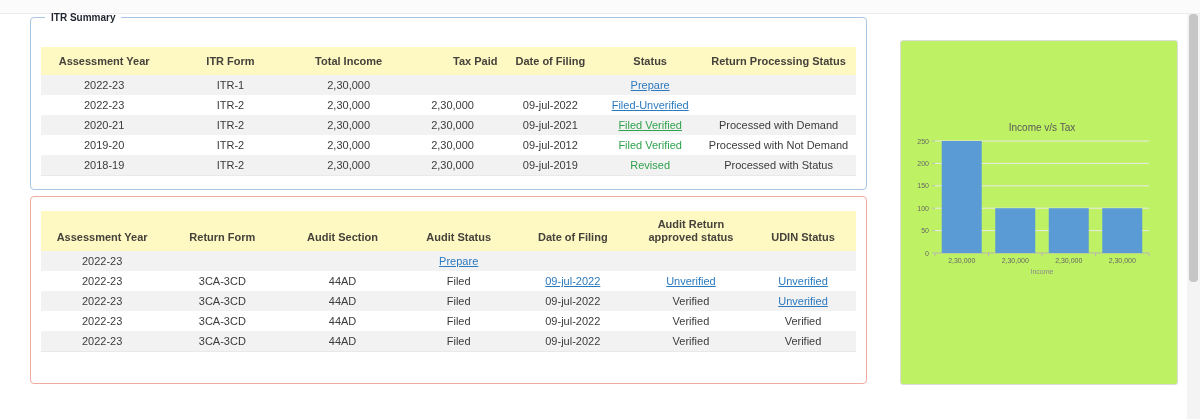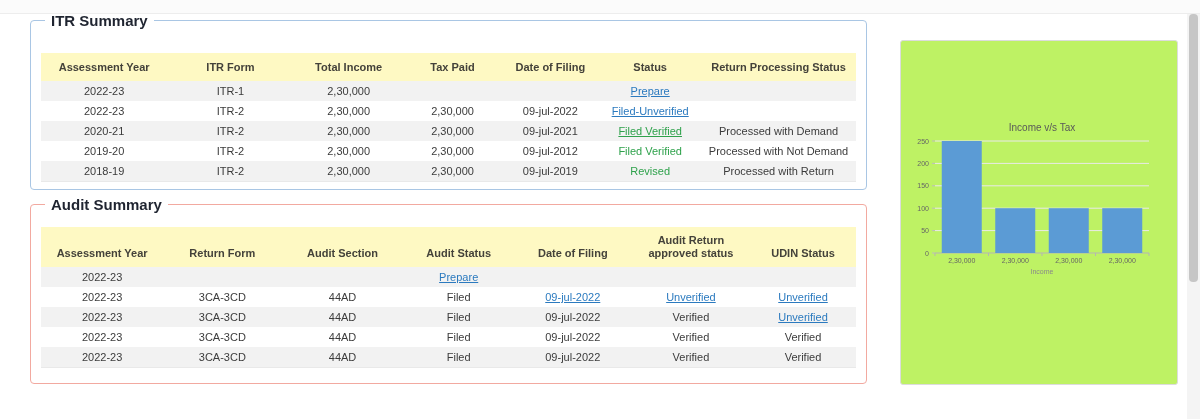--- a/index.html
+++ b/index.html
@@ -4,21 +4,21 @@
 <style>
   * { margin:0; padding:0; box-sizing:border-box; }
   html,body { width:1200px; height:419px; background:#ffffff; overflow:hidden;
               font-family:"Liberation Sans", sans-serif; }
   .top-strip { position:absolute; left:0; top:0; width:1200px; height:14px;
                background:#fbfbfb; border-bottom:1px solid #ededed; }
 
   fieldset { position:absolute; border-radius:4px; background:#ffffff; padding:0 10px 8px 10px; }
   #itr-fieldset   { left:30px; top:12px;  width:837px; height:178px; border:1px solid #a9c6e4; }
   #audit-fieldset { left:30px; top:196px; width:837px; height:188px; border:1px solid #f2a9a0; }
-  legend { font-size:15px; font-weight:bold; color:#1f2430; padding:0 6px; margin-left:4px; }
+  legend { font-size:10px; font-weight:bold; color:#1f2430; padding:0 6px; margin-left:4px; }
 
   table { width:100%; border-collapse:collapse; font-size:11px; color:#3b3b3b;
           border-bottom:1px solid #e9e9e9; }
   #itr-table   { margin-top:24px; }
   #audit-table { margin-top:14px; }
   thead th { background:#fef9c3; font-weight:bold; color:#44423a; text-align:center;
              padding:7px 4px; vertical-align:bottom; line-height:13px; }
   #itr-table thead th { height:28px; }
   #audit-table thead th { height:36px; }
   tbody td { text-align:center; padding:4px 4px; height:20px; line-height:12px; }
@@ -42,21 +42,21 @@
 <div class="top-strip"></div>
 
 <fieldset id="itr-fieldset">
   <legend>ITR Summary</legend>
   <table id="itr-table">
     <thead>
         <tr>
           <th style="width: 15.5%;">Assessment Year</th>
           <th style="width: 15.5%; margin-top: 36px;">ITR Form</th>
           <th style="width: 13.5%;">Total Income</th>
-          <th style="width: 12%;">Tax Paid</th>
+          <th style="width: 12%; text-align: right;">Tax Paid</th>
           <th style="width: 12%;">Date of Filing</th>
           <th style="width: 12.5%;">Status</th>
           <th style="width: 19%;">Return Processing Status</th>
         </tr>
       </thead>
     <tbody>
         <tr class="odd">
           <td>2022-23</td>
           <td>ITR-1</td>
           <td>2,30,000</td>
@@ -92,28 +92,27 @@
           <td><a class="" style="color: rgb(47, 162, 76);">Filed Verified</a></td>
           <td>Processed with Not Demand</td>
         </tr>
         <tr class="odd">
           <td>2018-19</td>
           <td>ITR-2</td>
           <td>2,30,000</td>
           <td>2,30,000</td>
           <td>09-jul-2019</td>
           <td><a class="" style="color: rgb(47, 162, 76);">Revised</a></td>
-          <td>Processed with Return</td>
+          <td>Processed with Status</td>
         </tr>
       </tbody>
   </table>
 </fieldset>
 
 <fieldset id="audit-fieldset">
-  <legend>Audit Summary</legend>
   <table id="audit-table">
     <thead>
         <tr>
           <th style="width: 15%;">Assessment Year</th>
           <th style="width: 14.5%;">Return Form</th>
           <th style="width: 15%;">Audit Section</th>
           <th style="width: 13.5%; margin-top: 15px;">Audit Status</th>
           <th style="width: 14.5%;">Date of Filing</th>
           <th style="width: 14.5%;">Audit Return approved status</th>
           <th style="width: 13%;">UDIN Status</th>

